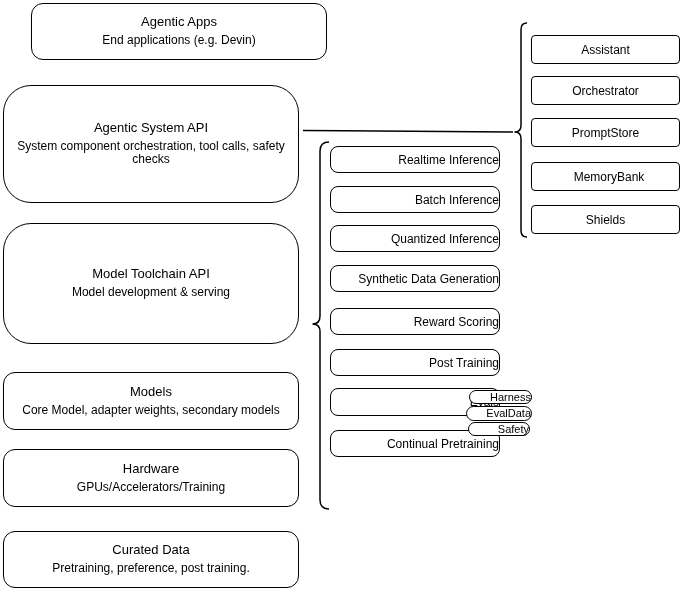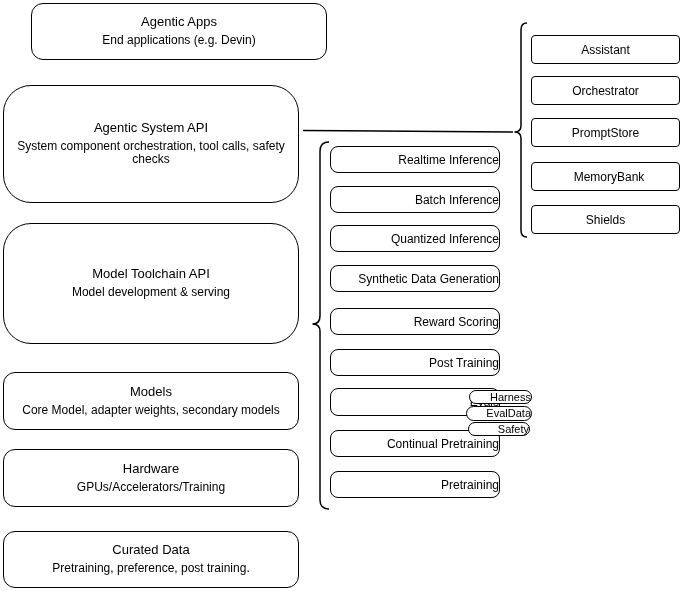--- a/index.html
+++ b/index.html
@@ -148,23 +148,20 @@
   </div>
   <div class="node svc-node" style="top:349px;">
     <span class="svc-label">Post Training</span>
   </div>
   <div class="node svc-node" style="top:388px; height:28px;">
     <span class="svc-label">Evals</span>
   </div>
   <div class="node svc-node" style="top:430px;">
     <span class="svc-label">Continual Pretraining</span>
   </div>
-  <div class="node svc-node" style="top:471px;">
-    <span class="svc-label">Pretraining</span>
-  </div>
 
   <div class="pill" style="left:469px; top:376px; width:63px; height:14px;">
     <span class="pill-label">Harness</span>
   </div>
   <div class="pill" style="left:466px; top:392px; width:66px; height:15px;">
     <span class="pill-label">EvalData</span>
   </div>
   <div class="pill" style="left:468px; top:408px; width:62px; height:14px;">
     <span class="pill-label">Safety</span>
   </div>

